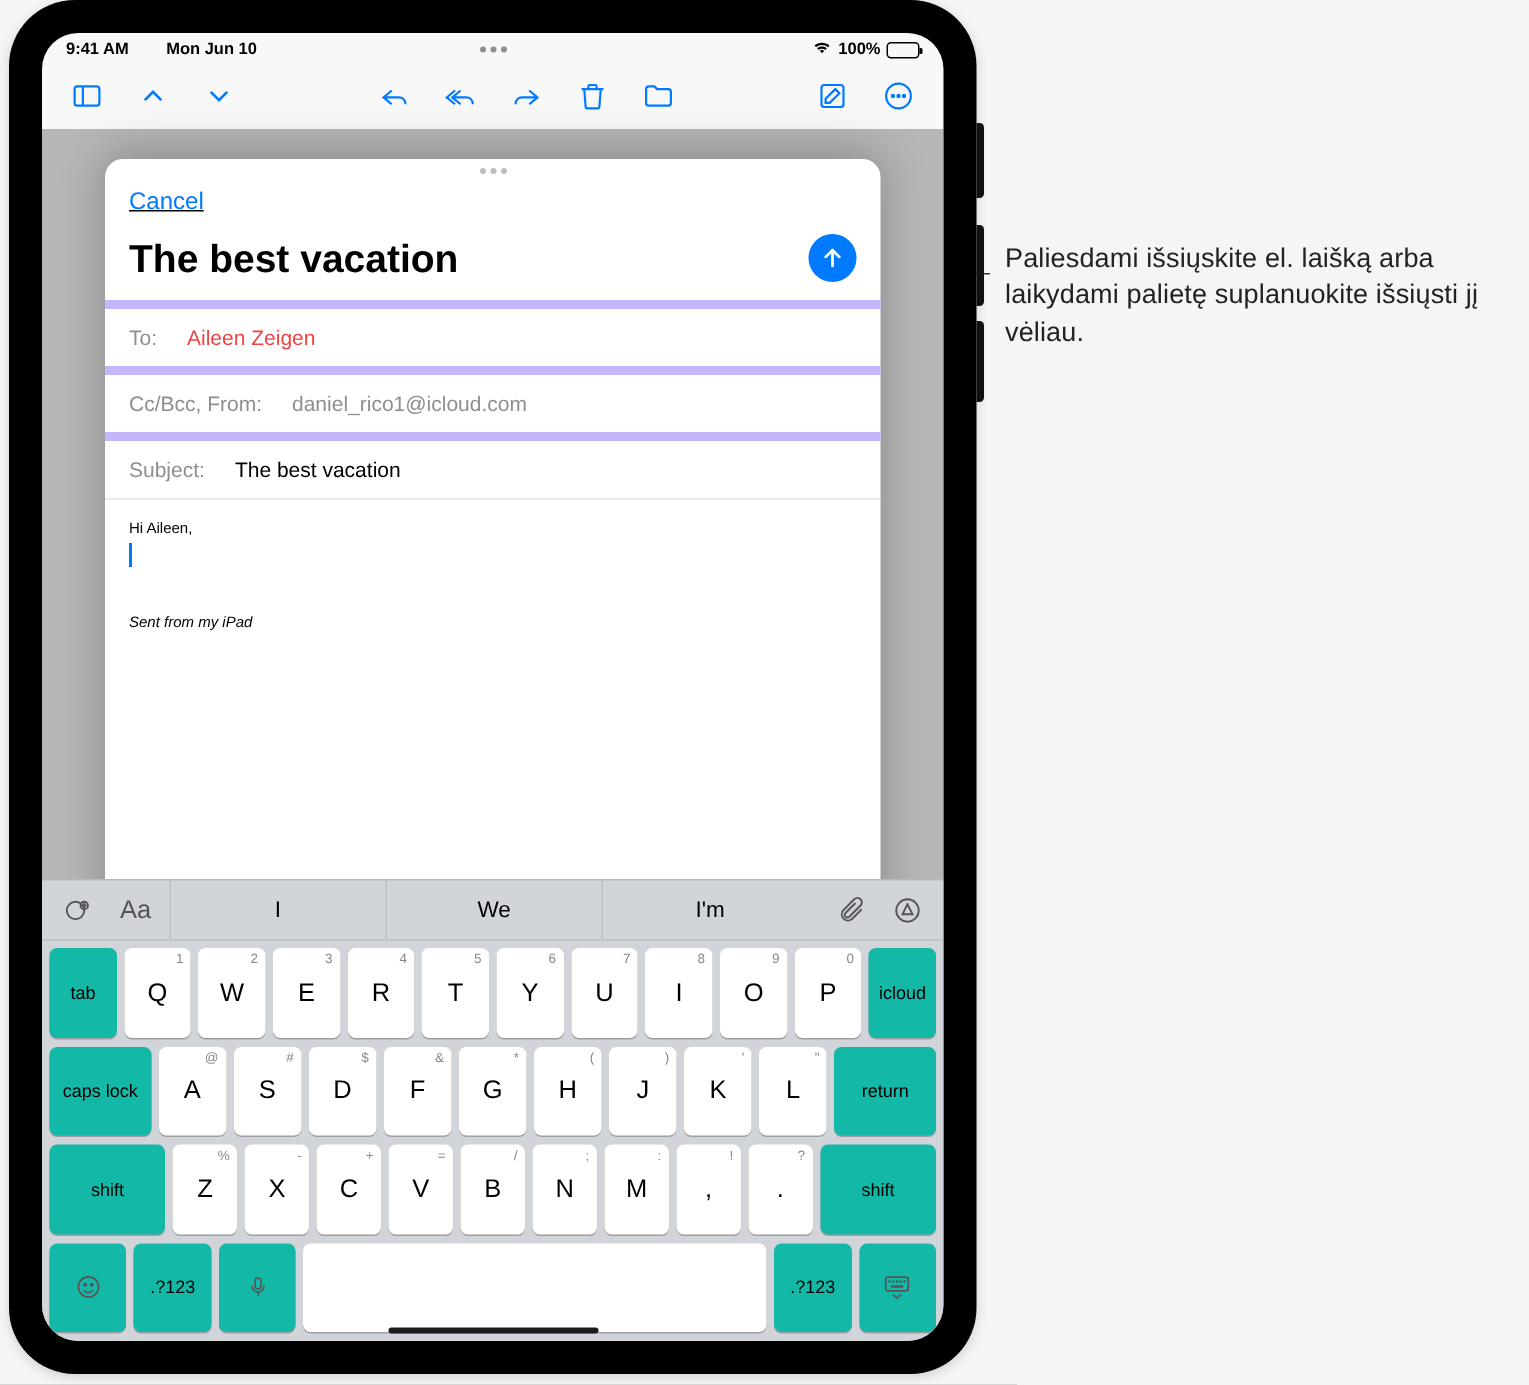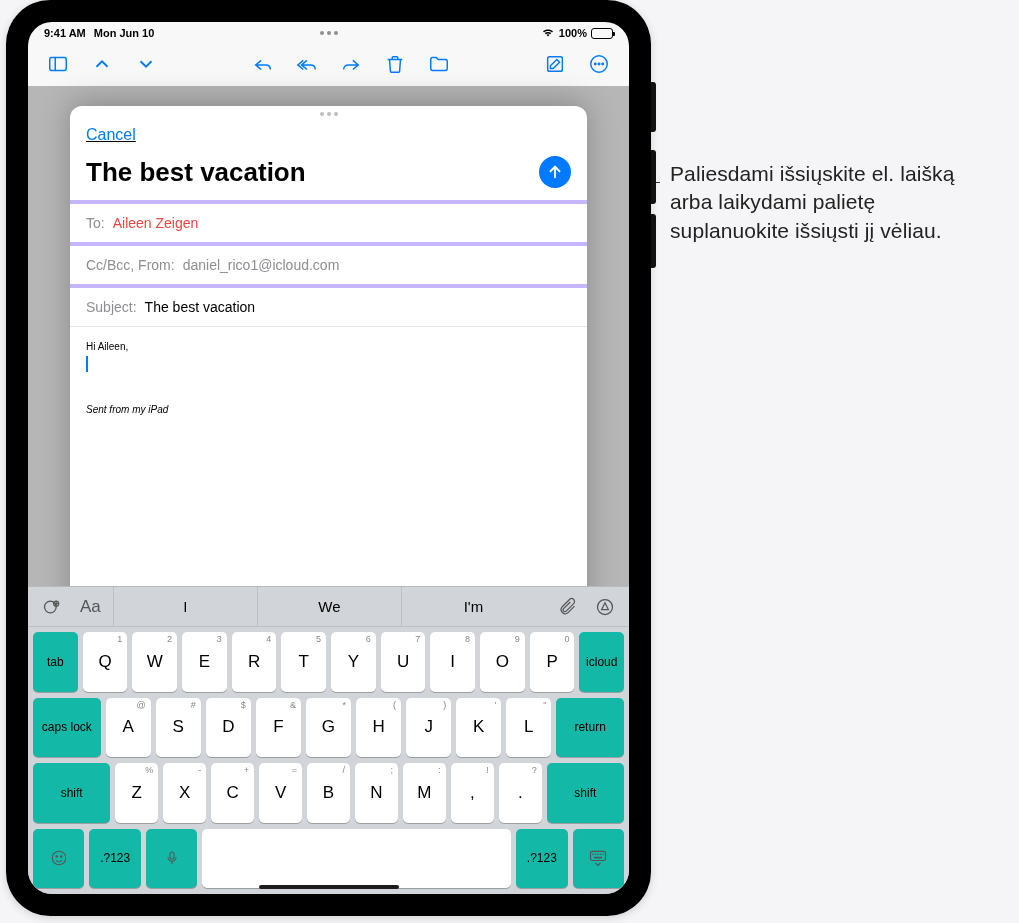--- a/index.html
+++ b/index.html
@@ -9,21 +9,21 @@
       width: 1019px;
       height: 923px;
       position: relative;
       overflow: hidden;
     }
     .callout {
       position: absolute;
       left: 670px;
       top: 160px;
       width: 330px;
-      font-size: 21px;
+      font-size: 18px;
       line-height: 1.35;
       color: #222;
       letter-spacing: 0.1px;
     }
     .callout-line {
       position: absolute;
       left: 548px;
       top: 182px;
       width: 112px;
       height: 1px;
@@ -89,21 +89,21 @@
     .status-bar {
       height: 20px;
       display: flex;
       justify-content: space-between;
       align-items: center;
       padding: 2px 16px 0;
       font-size: 11px;
       font-weight: 600;
       color: #000;
     }
-    .status-left { display: flex; gap: 8px; }
+    .status-left { display: flex; gap: 25px; }
     .status-right { display: flex; gap: 4px; align-items: center; }
     .battery-icon {
       width: 22px; height: 11px;
       border: 1px solid #000;
       border-radius: 3px;
       position: relative;
     }
     .battery-icon::after {
       content: "";
       position: absolute;
@@ -193,26 +193,26 @@
     .send-btn {
       width: 32px; height: 32px;
       background: #007aff;
       border-radius: 50%;
       display: flex;
       align-items: center;
       justify-content: center;
     }
     .send-btn svg { width: 18px; height: 18px; color: #fff; }
     .field-row {
-      border-top: 4px solid #c4b5fd;
+      border-top: 6px solid #c4b5fd;
       padding: 11px 16px;
       font-size: 14px;
       display: flex;
       align-items: baseline;
-      gap: 8px;
+      gap: 20px;
     }
     .field-label { color: #8e8e93; }
     .field-value-link { color: #ef4444; }
     .field-value { color: #000; }
     .body-area {
       border-top: 1px solid #e5e5e7;
       padding: 12px 16px;
       font-size: 10px;
       line-height: 1.5;
       flex: 1;

